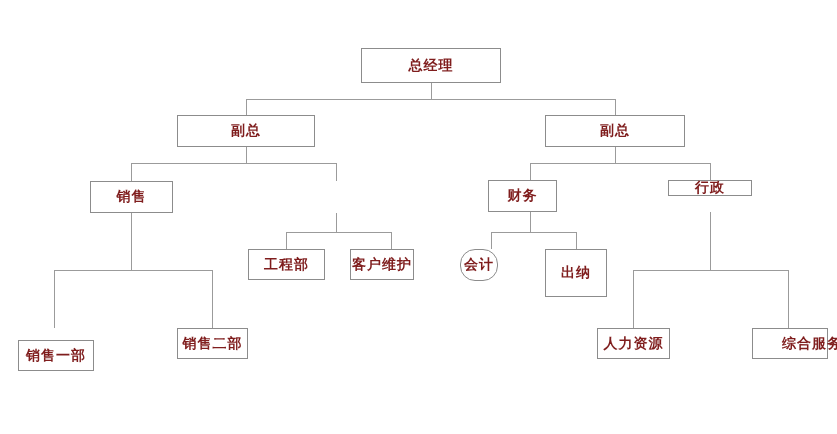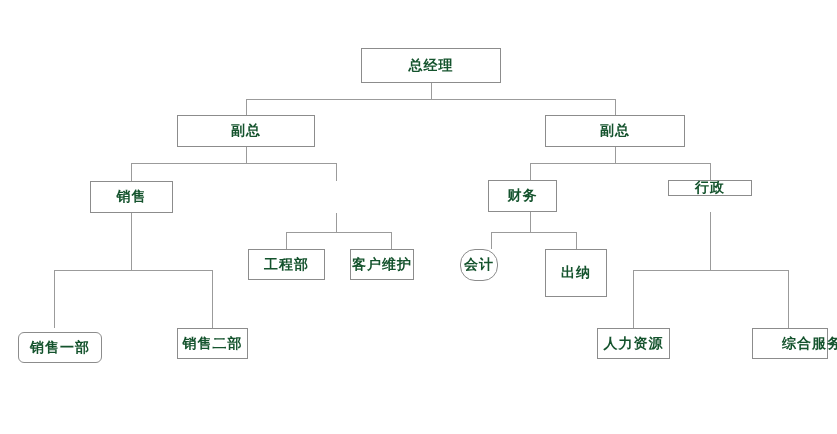--- a/index.html
+++ b/index.html
@@ -31,21 +31,21 @@
   .node {
     position: absolute;
     box-sizing: border-box;
     background: #ffffff;
     border: 1px solid #8c8c8c;
     display: flex;
     align-items: center;
     justify-content: center;
     font-size: 14px;
     font-weight: bold;
-    color: #14532d;
+    color: #7f1d1d;
     letter-spacing: 1px;
     white-space: nowrap;
     cursor: default;
   }
 </style>
 </head>
 <body>
 
 <div class="canvas">
 
@@ -80,21 +80,21 @@
   <div class="node" style="left:668px; top:180px; width:84px;  height:16px;">行政</div>
 
   <div class="node" style="left:248px; top:249px; width:77px;  height:31px;">工程部</div>
 
   <div class="node" style="left:350px; top:249px; width:64px;  height:31px;">客户维护</div>
 
   <div class="node" style="left:460px; top:249px; width:38px;  height:32px;border-radius:15px;">会计</div>
 
   <div class="node" style="left:545px; top:249px; width:62px;  height:48px;">出纳</div>
 
-  <div class="node" style="left:18px;  top:332px; width:84px;  height:31px;border-radius:6px;">销售一部</div>
+  <div class="node" style="left:18px;  top:340px; width:76px;  height:31px;">销售一部</div>
 
   <div class="node" style="left:177px; top:328px; width:71px;  height:31px;">销售二部</div>
 
   <div class="node" style="left:597px; top:328px; width:73px;  height:31px;">人力资源</div>
 
   <div class="node" style="left:752px; top:328px; width:76px;  height:31px;padding-left:44px;">综合服务</div>
 
 </div>
 
 </body></html>

